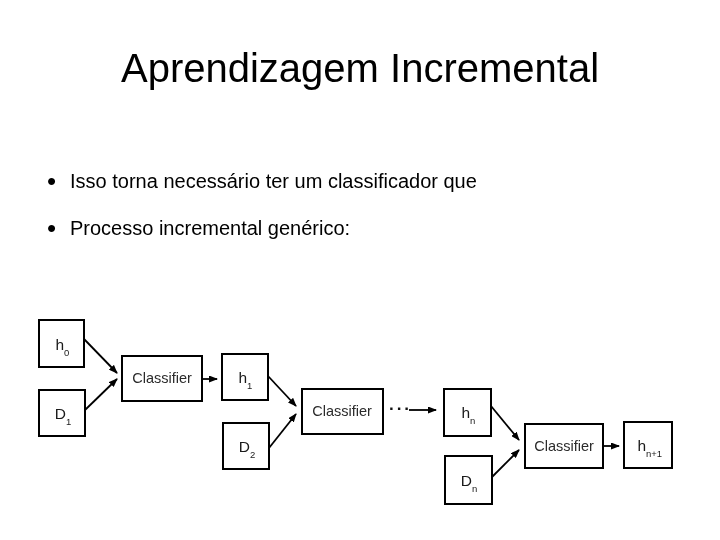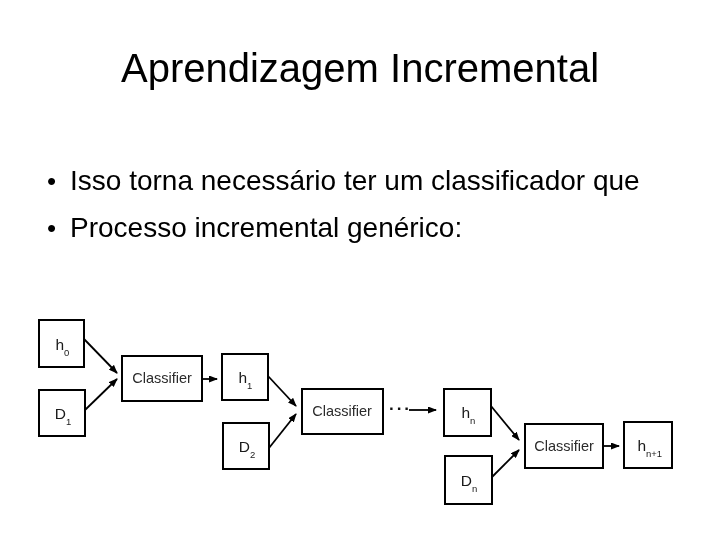--- a/index.html
+++ b/index.html
@@ -39,21 +39,21 @@
   }
   .marker {
     width: 23px;
     flex: 0 0 23px;
     font-size: 26px;
     line-height: 34px;
   }
   .lines { flex: 1; }
   .line {
     display: block;
-    font-size: 28px;
+    font-size: 20px;
     line-height: 34px;
     white-space: nowrap;
   }
   .diagram {
     position: absolute;
     left: 0;
     top: 0;
     width: 720px;
     height: 540px;
   }

